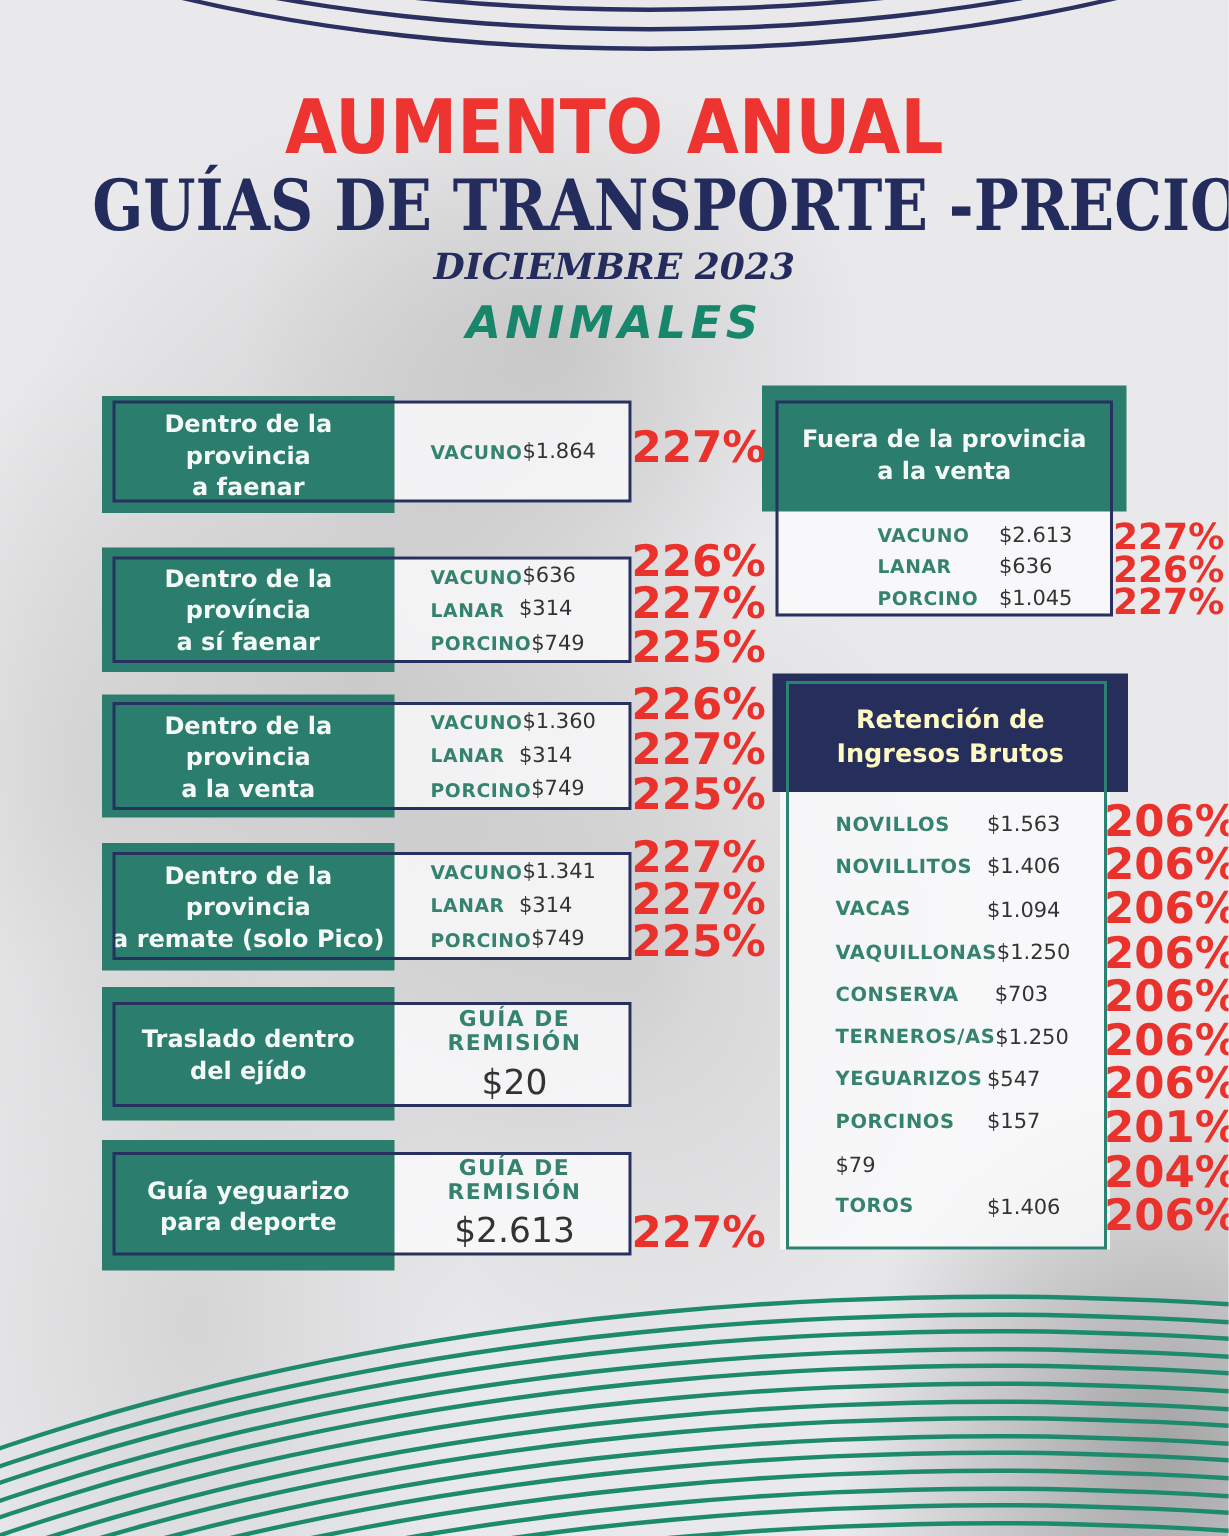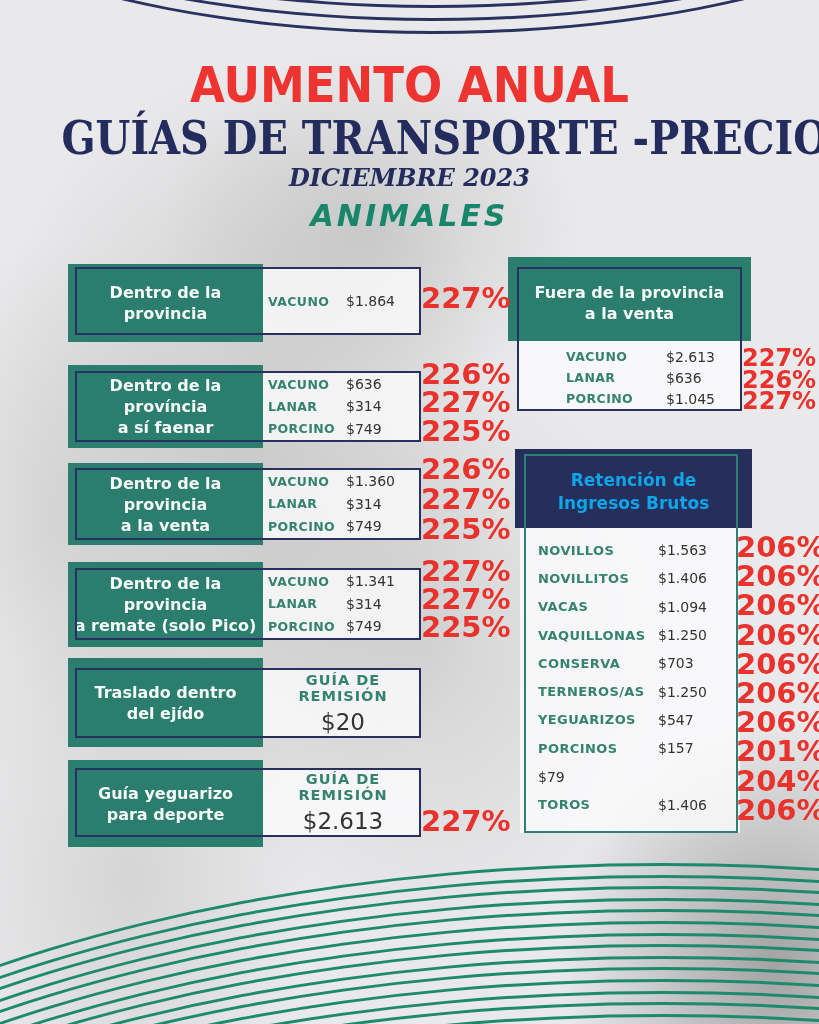--- a/index.html
+++ b/index.html
@@ -21,25 +21,25 @@
   .title{position:absolute; left:0; width:819px; text-align:center; white-space:nowrap; z-index:6;}
   .t-red{top:56px; font-size:50px; font-weight:bold; color:#ee3430; letter-spacing:0px; transform:scaleX(.9);}
   .t-navy{top:110px; font-family:"DejaVu Serif","Liberation Serif",serif; font-size:47px; font-weight:bold; color:#232c5c; transform:scaleX(.85);}
   .t-date{top:163px; font-family:"DejaVu Serif","Liberation Serif",serif; font-style:italic; font-weight:bold; font-size:24px; color:#232c5c;}
   .t-cat{top:198px; font-style:italic; font-weight:bold; font-size:30px; letter-spacing:3px; color:#17866a;}
   .abs{position:absolute; box-sizing:border-box;}
   .p-white{background:rgba(252,252,254,.78); z-index:2;}
   .p-green{background:#2b7d6d; z-index:3; display:flex; flex-direction:column; justify-content:center; text-align:center;}
   .p-green .g-line{color:#f4f9f7; font-weight:bold; font-size:16px; line-height:21px;}
   .p-navyhead{background:#262e5c; z-index:3; display:flex; flex-direction:column; justify-content:center; text-align:center;}
-  .p-navyhead .g-line{color:#0ea5e9; font-weight:bold; font-size:17px; line-height:23px;}
+  .p-navyhead .g-line{color:#fef9c3; font-weight:bold; font-size:17px; line-height:23px;}
   .p-brd{border:2px solid #27305e; z-index:4; background:transparent;}
   .p-brd-teal{border:2px solid #2b8273; z-index:4; background:transparent;}
   .p-rows{z-index:5;}
-  .row{display:flex; align-items:center;}
+  .row{display:flex; align-items:center;margin-left:19px;}
   .rlabel{flex:1; text-align:left; font-weight:bold; font-size:12.5px; letter-spacing:.4px; color:#35836f;}
   .rprice{width:72px; text-align:left; font-size:14px; color:#333;}
   .p-pcts{z-index:5;}
   .pct{font-weight:bold; color:#e9322c; text-align:left;}
   .remi{z-index:5; display:flex; flex-direction:column; justify-content:center; align-items:center; gap:5px; text-align:center;}
   .remi-title{color:#35836f; font-weight:bold; font-size:14.5px; letter-spacing:1px;}
   .remi-price{color:#333; font-size:23px;}
 </style>
 </head>
 <body>
@@ -66,20 +66,21 @@
     </div>
   <div class="title t-red">AUMENTO ANUAL</div>
   <div class="title t-navy">GUÍAS DE TRANSPORTE -PRECIOS</div>
   <div class="title t-date">DICIEMBRE 2023</div>
   <div class="title t-cat">ANIMALES</div>
   <div id="panels">
       <div>
         <div class="abs p-white" style="left: 75px; top: 267px; width: 346px; height: 68px;"></div>
         <div class="abs p-green" style="left: 68px; top: 264px; width: 195px; height: 78px;">
           <span class="g-line">Dentro de la provincia</span>
+          <span class="g-line">a faenar</span>
         </div>
         <div class="abs p-brd" style="left: 75px; top: 267px; width: 346px; height: 68px;"></div>
         <div class="abs p-rows" style="left: 268px; top: 267px; width: 150px;">
           <div class="row" style="height: 68px;">
             <span class="rlabel">VACUNO</span>
             <span class="rprice">$1.864</span>
           </div>
         </div>
         <div class="abs p-pcts" style="left: 421px; top: 283px; width: 80px;">
           <div class="pct" style="height: 30px; line-height: 30px; font-size: 29px;">227%</div>

